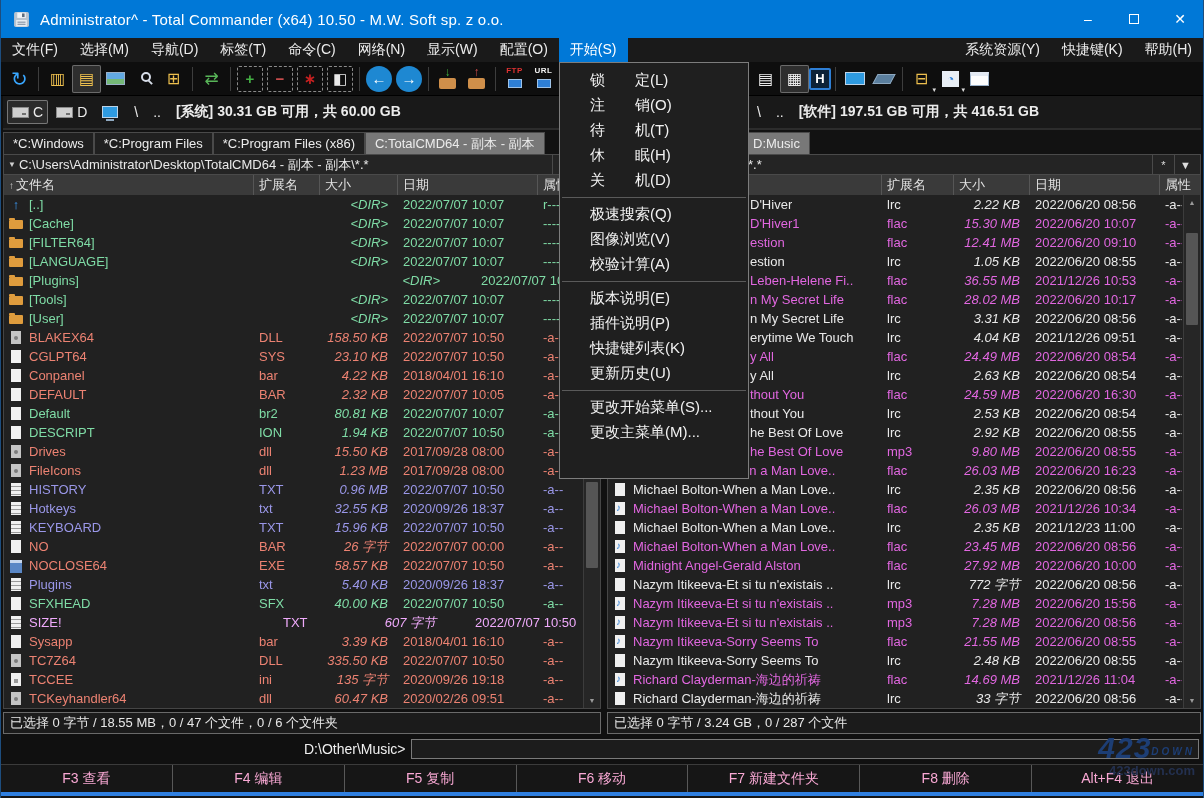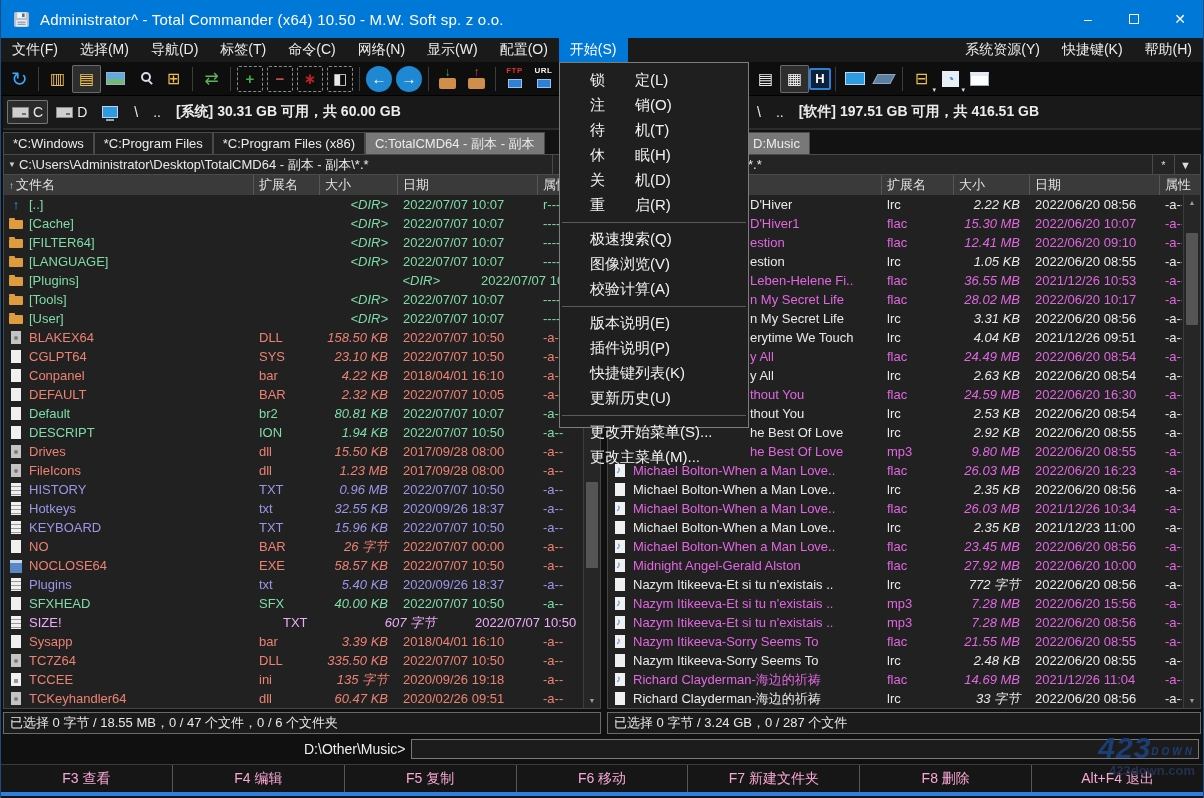--- a/index.html
+++ b/index.html
@@ -136,21 +136,21 @@
   .cmd-spacer { width:303px; flex:none; }
   .cmd-prompt { white-space:nowrap; margin-right:5px; }
   .cmd-input { flex:1; height:20px; margin-right:4px; background:#1c1c1c; border:1px solid #7a7a7a;
                color:#fff; font-size:13px; font-family:inherit; padding:0 4px; outline:none; }
   .fkeybar { height:28px; background:#161616; border-top:1px solid #3b3b3b; display:flex; }
   .fkey { flex:1; display:flex; align-items:center; justify-content:center; font-size:14px; color:#f9a8d4; }
   .fkey + .fkey { border-left:1px solid #585858; }
   .bluebar { height:4px; background:#2f7fe0; }
 
   
-  .startmenu { position:absolute; left:558px; top:62px; width:190px; height:366px; z-index:50;
+  .startmenu { position:absolute; left:558px; top:62px; width:190px; height:417px; z-index:50;
                background:#1f1f1f; border:1px solid #7d7d7d; padding:5px 0; color:#f2f2f2; }
   .smitem { height:25px; display:flex; align-items:center; padding-left:30px; font-size:15px; white-space:nowrap; }
   .smsep { height:1px; background:#5a5a5a; margin:4px 2px; }
 
   
   .watermark { position:absolute; right:8px; top:733px; z-index:5; text-align:right;
                color:#1d3e75; line-height:1; pointer-events:none; }
   .wm1 { font-size:30px; font-weight:bold; font-style:italic; letter-spacing:1px; }
   .wm1 small { font-size:10px; letter-spacing:3px; vertical-align:3px; }
   .wm2 { font-size:13px; font-weight:bold; color:#23304f; margin-top:1px; }
@@ -937,21 +937,20 @@
     <div class="fkey">Alt+F4 退出</div>
   </div>
 <div class="bluebar"></div>
 
 <div class="startmenu" id="startmenu">
     <div class="smitem">锁　　定(L)</div>
     <div class="smitem">注　　销(O)</div>
     <div class="smitem">待　　机(T)</div>
     <div class="smitem">休　　眠(H)</div>
     <div class="smitem">关　　机(D)</div>
-    <div class="smitem">重　　启(R)</div>
     <div class="smsep"></div>
     <div class="smitem">极速搜索(Q)</div>
     <div class="smitem">图像浏览(V)</div>
     <div class="smitem">校验计算(A)</div>
     <div class="smsep"></div>
     <div class="smitem">版本说明(E)</div>
     <div class="smitem">插件说明(P)</div>
     <div class="smitem">快捷键列表(K)</div>
     <div class="smitem">更新历史(U)</div>
     <div class="smsep"></div>

